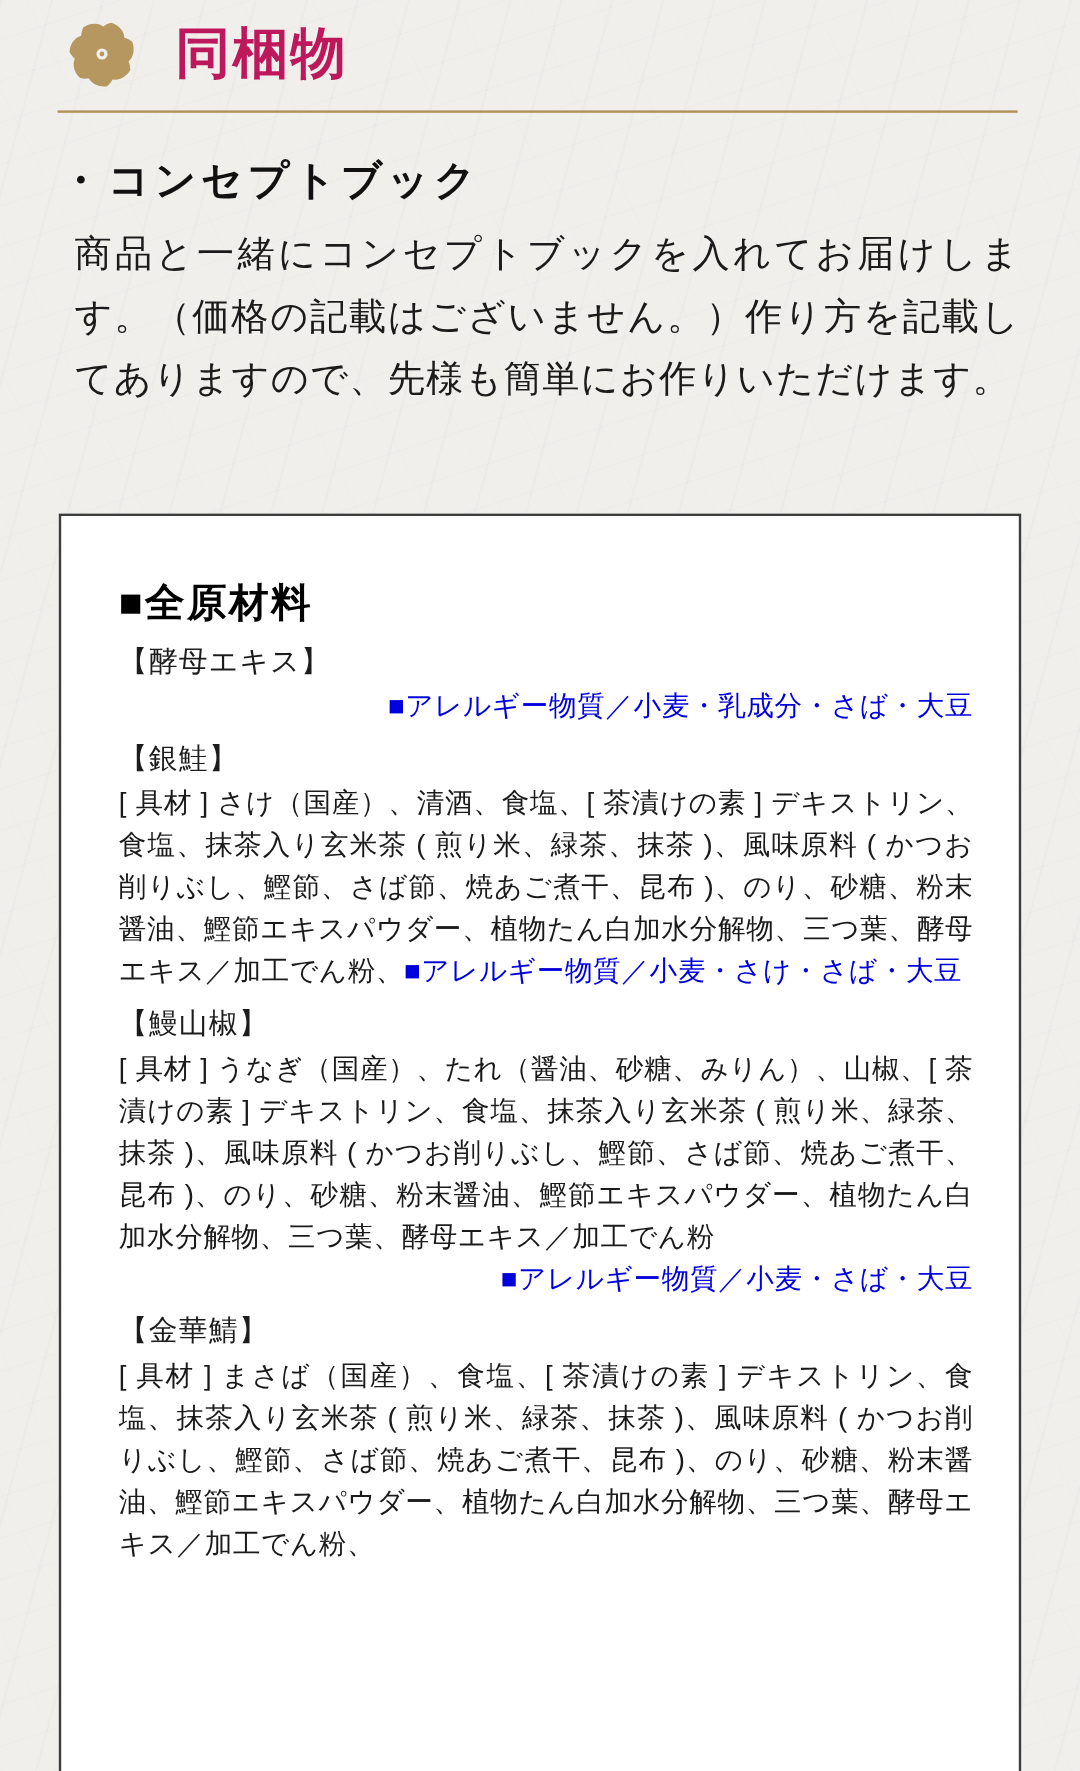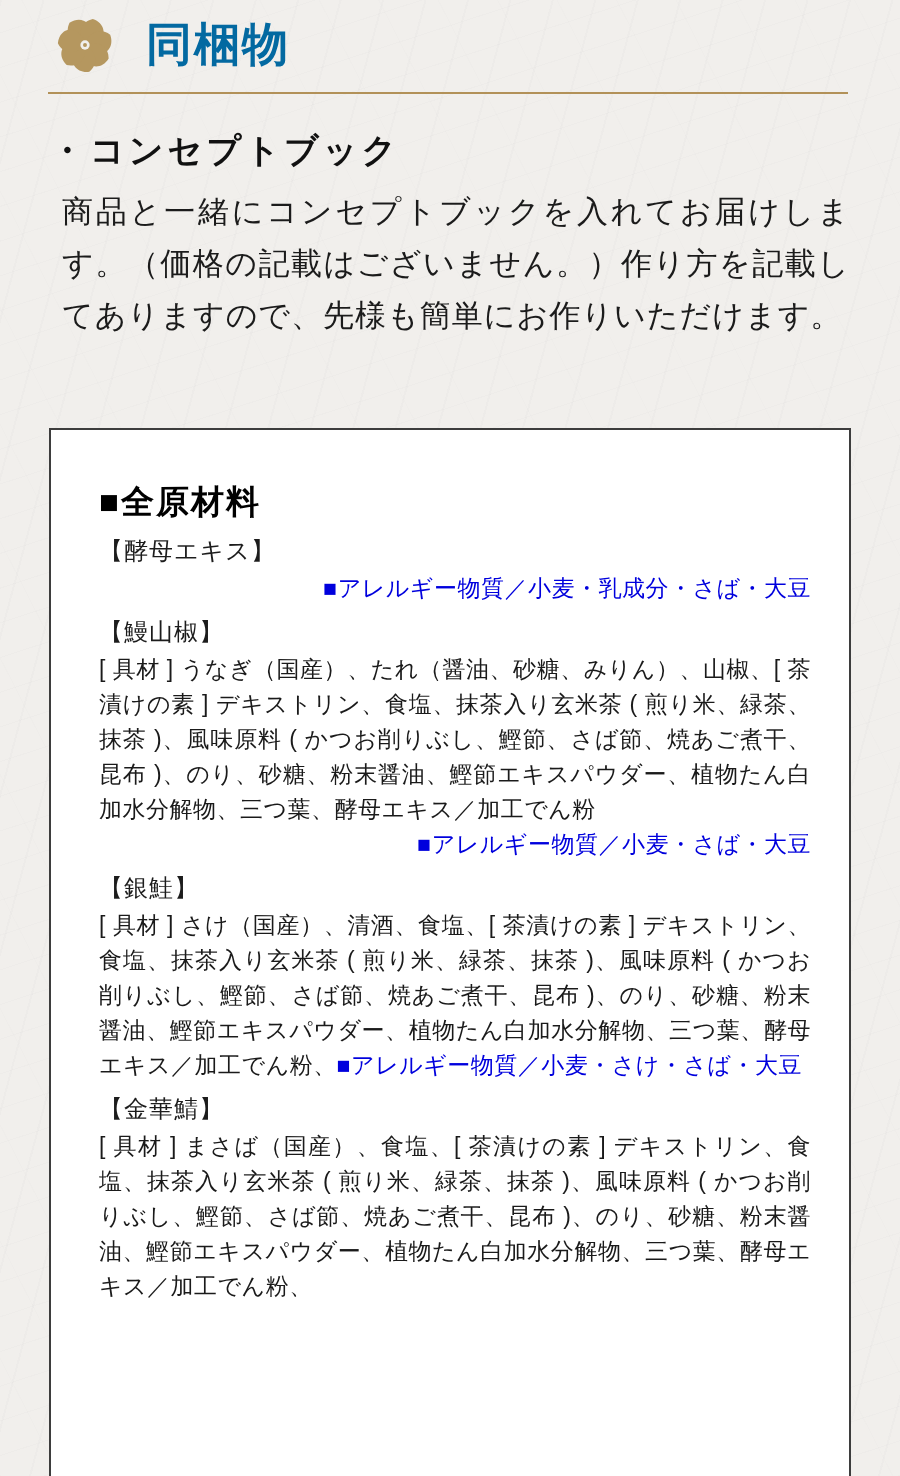--- a/index.html
+++ b/index.html
@@ -14,21 +14,21 @@
     color:#1c1c1c;
     overflow:hidden;
     box-sizing:border-box;
   }
   .page{width:900px;height:1476px;position:relative;}
 
   
   .header{display:flex;align-items:center;padding:14px 0 0 54px;}
   .header .icon{width:62px;height:62px;flex:0 0 62px;}
   .header .title{
-    margin-left:30px;font-size:46px;font-weight:700;letter-spacing:2px;color:#0369a1;
+    margin-left:30px;font-size:46px;font-weight:700;letter-spacing:2px;color:#be185d;
   }
   .divider{height:2px;background:#b29158;margin:16px 52px 0 48px;}
 
   
   .concept{margin:34px 50px 0 50px;}
   .concept-head{font-size:34px;font-weight:700;letter-spacing:4px;color:#111;}
   .concept-head .bullet{margin-right:2px;}
   .concept-body{
     margin:12px 0 0 12px;font-size:31px;line-height:52px;letter-spacing:1px;
     text-align:justify;color:#1b1b1b;
@@ -84,28 +84,28 @@
   </div>
 
   <div class="ing-box">
     <div class="ing-title">■全原材料</div>
 
     <div class="ing-section allergy-block">
       <div class="ing-name">【酵母エキス】</div>
       <p class="ing-body"><span class="allergy">■アレルギー物質／小麦・乳成分・さば・大豆</span></p>
     </div>
 
+    <div class="ing-section">
+      <div class="ing-name">【銀鮭】</div>
+      <p class="ing-body"><span>[ 具材 ] さけ（国産）、清酒、食塩、[ 茶漬けの素 ] デキストリン、食塩、抹茶入り玄米茶 ( 煎り米、緑茶、抹茶 )、風味原料 ( かつお削りぶし、鰹節、さば節、焼あご煮干、昆布 )、のり、砂糖、粉末醤油、鰹節エキスパウダー、植物たん白加水分解物、三つ葉、酵母エキス／加工でん粉、</span><span class="allergy">■アレルギー物質／小麦・さけ・さば・大豆</span></p>
+    </div>
+
     <div class="ing-section allergy-block">
       <div class="ing-name">【鰻山椒】</div>
       <p class="ing-body"><span>[ 具材 ] うなぎ（国産）、たれ（醤油、砂糖、みりん）、山椒、[ 茶漬けの素 ] デキストリン、食塩、抹茶入り玄米茶 ( 煎り米、緑茶、抹茶 )、風味原料 ( かつお削りぶし、鰹節、さば節、焼あご煮干、昆布 )、のり、砂糖、粉末醤油、鰹節エキスパウダー、植物たん白加水分解物、三つ葉、酵母エキス／加工でん粉</span><span class="allergy">■アレルギー物質／小麦・さば・大豆</span></p>
-    </div>
-
-    <div class="ing-section">
-      <div class="ing-name">【銀鮭】</div>
-      <p class="ing-body"><span>[ 具材 ] さけ（国産）、清酒、食塩、[ 茶漬けの素 ] デキストリン、食塩、抹茶入り玄米茶 ( 煎り米、緑茶、抹茶 )、風味原料 ( かつお削りぶし、鰹節、さば節、焼あご煮干、昆布 )、のり、砂糖、粉末醤油、鰹節エキスパウダー、植物たん白加水分解物、三つ葉、酵母エキス／加工でん粉、</span><span class="allergy">■アレルギー物質／小麦・さけ・さば・大豆</span></p>
     </div>
 
     <div class="ing-section">
       <div class="ing-name">【金華鯖】</div>
       <p class="ing-body"><span>[ 具材 ] まさば（国産）、食塩、[ 茶漬けの素 ] デキストリン、食塩、抹茶入り玄米茶 ( 煎り米、緑茶、抹茶 )、風味原料 ( かつお削りぶし、鰹節、さば節、焼あご煮干、昆布 )、のり、砂糖、粉末醤油、鰹節エキスパウダー、植物たん白加水分解物、三つ葉、酵母エキス／加工でん粉、</span></p>
     </div>
   </div>
 
 </div>
 

